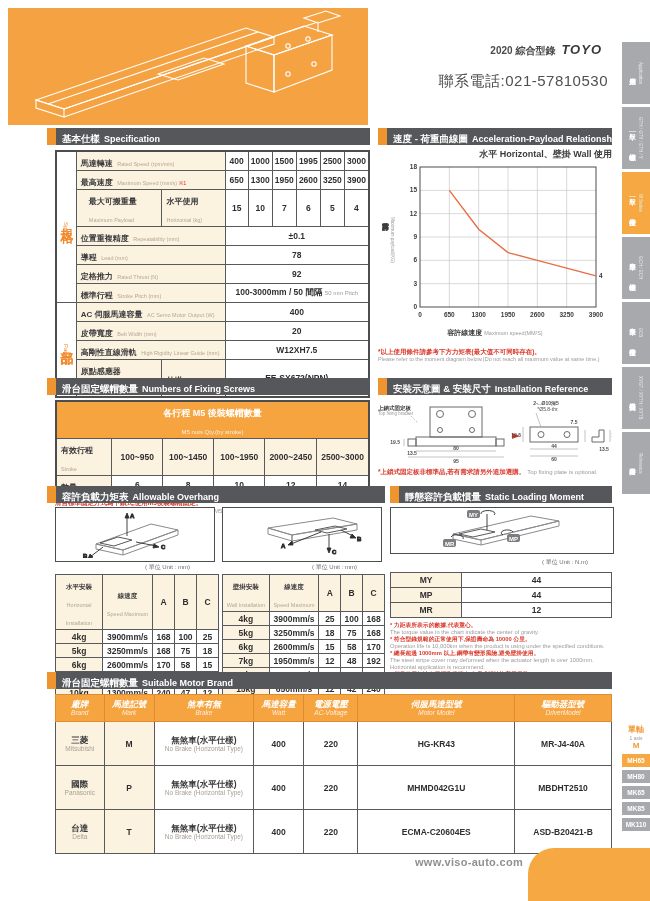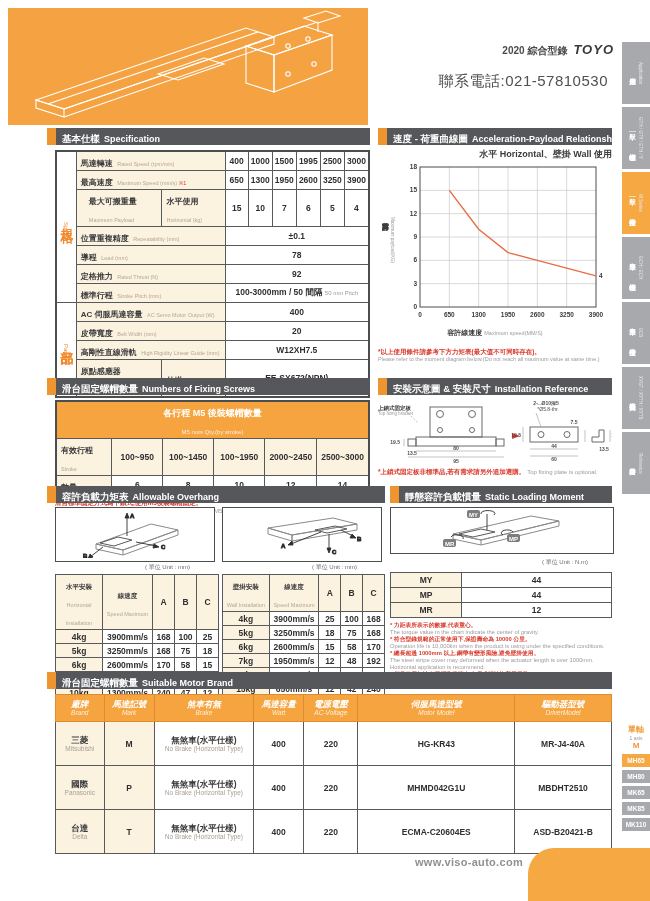--- a/index.html
+++ b/index.html
@@ -1,20 +1,20 @@
 <!DOCTYPE html>
 <html><head>
 <meta charset="utf-8">
 <style>
   html,body{margin:0;padding:0;background:#fff;}
   #page{position:relative;width:650px;height:901px;background:#fff;overflow:hidden;
         font-family:"Liberation Sans",sans-serif;color:#3a3a3c;}
   
   .banner{position:absolute;left:8px;top:8px;width:360px;height:117px;background:#f5a243;}
-  .hdr-cat{position:absolute;top:42px;right:36px;font-size:10px;font-weight:bold;color:#4a4a4c;}
+  .hdr-cat{position:absolute;top:42px;right:48px;font-size:10px;font-weight:bold;color:#4a4a4c;}
   .hdr-cat .logo{font-style:italic;font-weight:900;font-size:13px;letter-spacing:1px;color:#39393b;margin-left:6px;}
   .hdr-phone{position:absolute;top:72px;right:42px;font-size:15px;color:#4f5052;letter-spacing:.5px;}
   
   #side-tabs{position:absolute;right:0;top:42px;width:28px;}
   .vtab{width:28px;height:62px;margin-bottom:3px;background:#a7a9ac;display:flex;justify-content:center;align-items:center;}
   .vtab.active{background:#f6a943;}
   .vtab .t-cn{writing-mode:vertical-rl;text-orientation:upright;color:#fff;font-size:6.5px;font-weight:bold;line-height:8px;}
   .vtab .t-en{writing-mode:vertical-rl;color:#e9e9ea;font-size:4.5px;line-height:6px;margin-right:1px;}
   
   #model-nav{position:absolute;right:0;top:724px;width:28px;text-align:center;}

